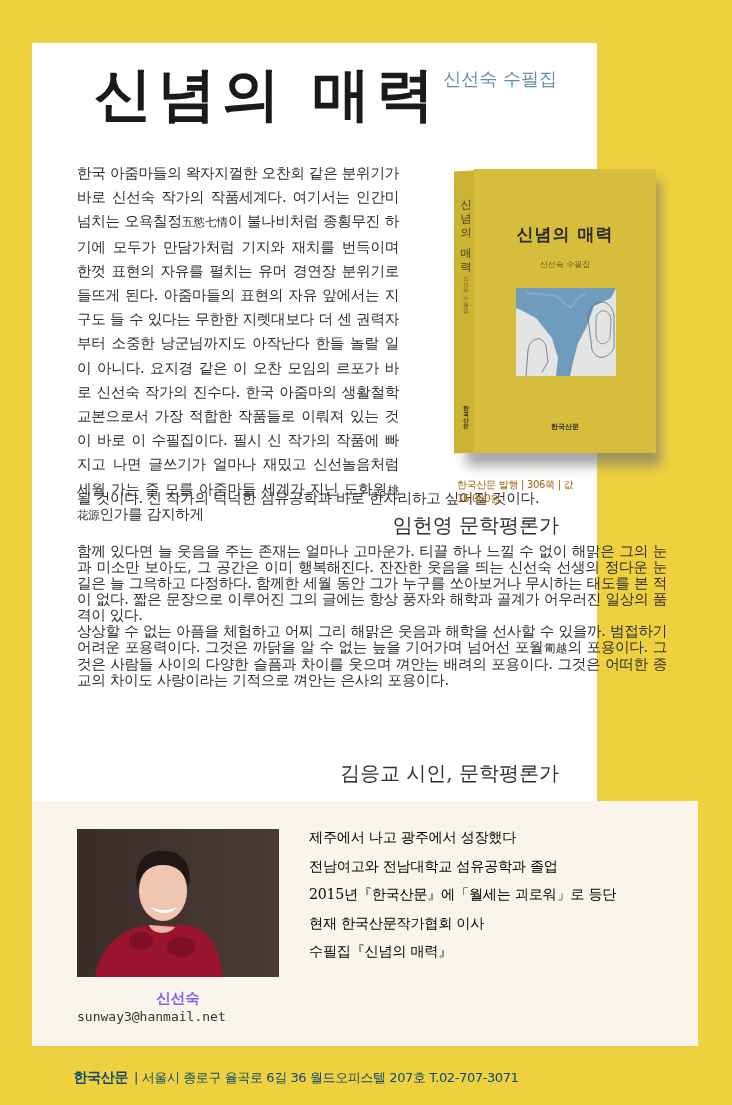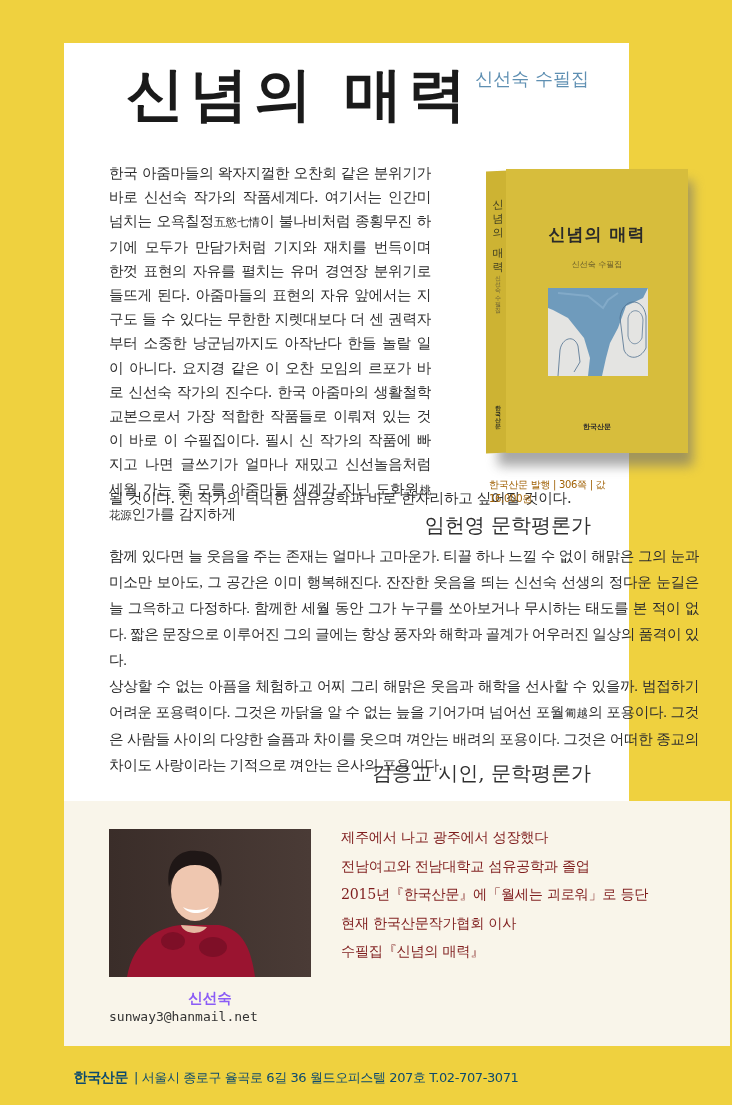--- a/index.html
+++ b/index.html
@@ -6,21 +6,20 @@
   html, body { width: 732px; height: 1105px; overflow: hidden; }
   body {
     background: #efd13f;
     font-family: "DejaVu Serif", "Liberation Serif", serif;
     color: #2f2f2f;
     position: relative;
   }
   .panel {
     position: absolute; left: 32px; top: 43px; width: 565px; height: 1003px;
     background: #ffffff;
-    margin-left: 32px;
   }
   .title {
     position: absolute; left: 62px; top: 20px;
     font-family: "DejaVu Sans", "Liberation Sans", sans-serif;
     font-weight: bold; font-size: 58px; letter-spacing: 6px; color: #1a1a1a;
     line-height: 1.1;
   }
   .subtitle {
     position: absolute; right: 40px; top: 24px;
     font-family: "DejaVu Sans", "Liberation Sans", sans-serif;
@@ -37,23 +36,22 @@
   }
   .hanja { font-size: 11.5px; }
   .sig {
     position: absolute; right: 38px;
     font-size: 20px; color: #2f2f2f;
   }
   .sig1 { top: 469px; }
   .sig2 { top: 717px; }
   .p2 {
     position: absolute; left: 45px; top: 500px; width: 590px;
-    font-size: 14.6px; line-height: 26px; letter-spacing: -0.35px;
+    font-size: 14.6px; line-height: 16px; letter-spacing: -0.35px;
     text-align: justify;
-    font-family: Liberation Serif, serif;
   }
   
   .book-wrap { position: absolute; left: 420px; top: 126px; width: 225px; height: 300px; }
   .book-shadow {
     position: absolute; left: 14px; top: 12px; width: 195px; height: 285px;
     background: #6e6e6e; filter: blur(6px); opacity: 0.6;
   }
   .book-spine {
     position: absolute; left: 2px; top: 2px; width: 22px; height: 282px;
     background: #cdb333;
@@ -112,21 +110,21 @@
     position: absolute; left: 45px; top: 188px; width: 202px; text-align: center;
     font-size: 14.5px; font-weight: bold; color: #8b5cf6;
   }
   .bio-email {
     position: absolute; left: 45px; top: 208px; width: 202px; 
     font-family: "DejaVu Sans Mono", "Liberation Mono", monospace;
     font-size: 13px; color: #333;
   }
   .bio-lines {
     position: absolute; left: 277px; top: 22px;
-    font-size: 14.2px; line-height: 28.6px; color: #7f1d1d; letter-spacing: -0.3px;
+    font-size: 14.2px; line-height: 28.6px; color: #000000; letter-spacing: -0.3px;
     list-style: none;
   }
   .footer {
     position: absolute; left: 0; width: 592px; top: 1069px; text-align: center;
     font-family: "DejaVu Sans", "Liberation Sans", sans-serif;
     font-size: 13px; color: #0c4a6e; letter-spacing: -0.4px;
   }
   .footer .brand { font-weight: bold; font-size: 14px; margin-right: 6px; }
 </style>
 </head>

